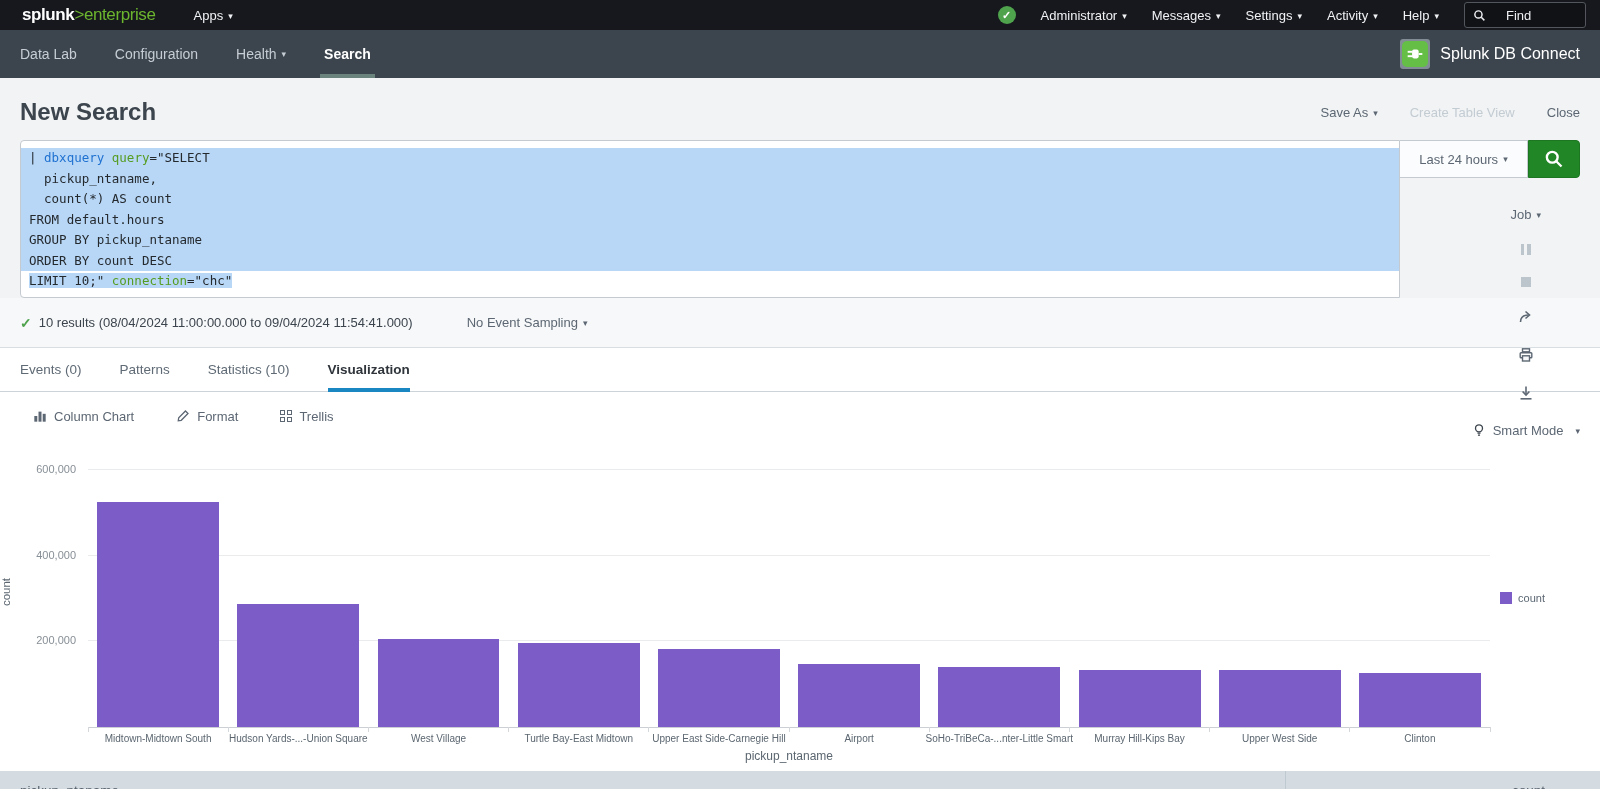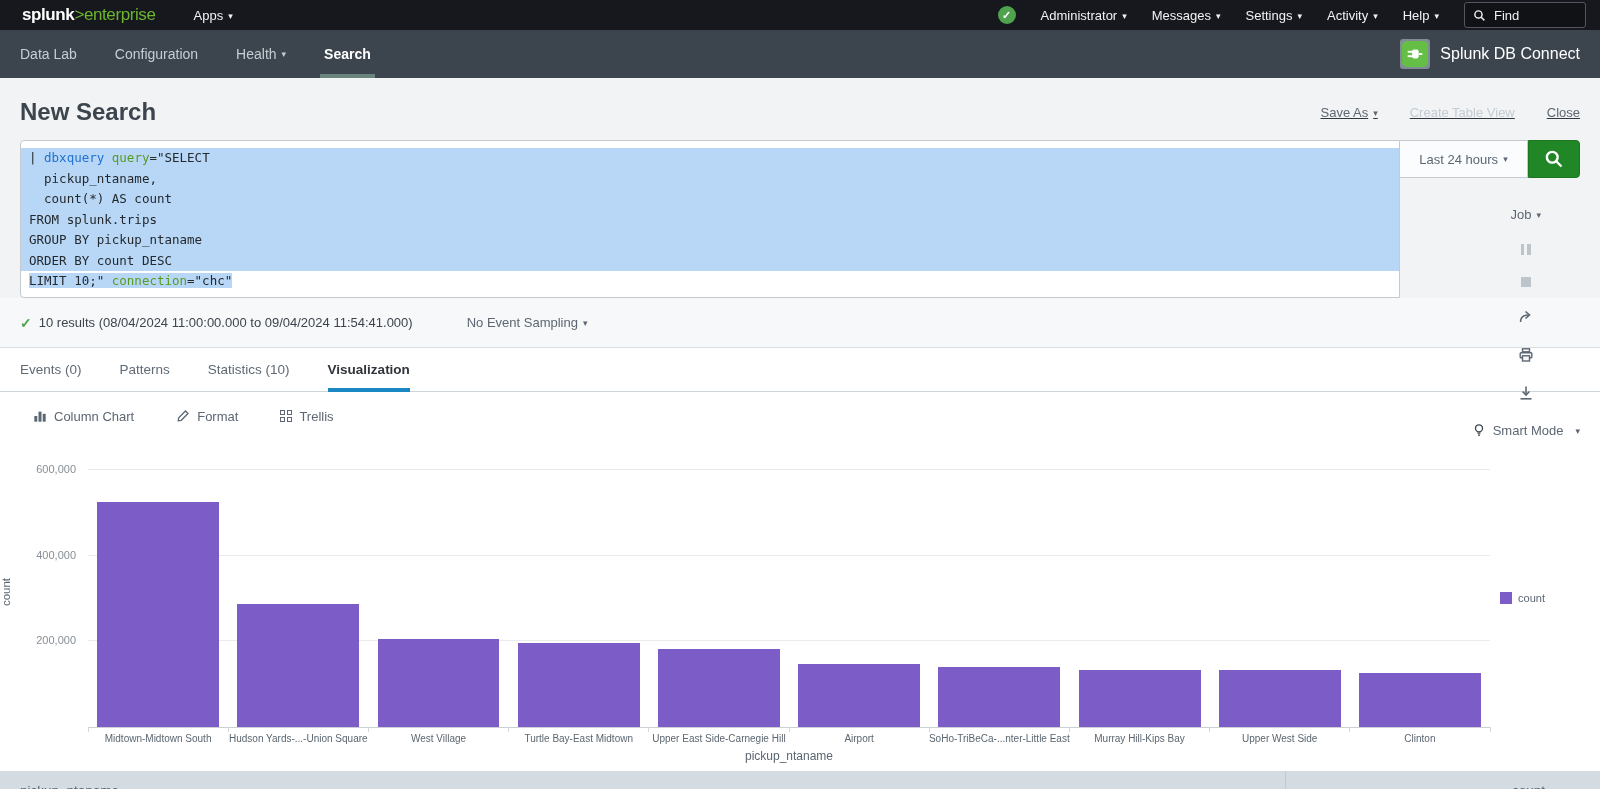--- a/index.html
+++ b/index.html
@@ -21,21 +21,21 @@
   .logo .suffix { color:#6cb52e; font-weight:normal; }
   .apps { margin-left:38px; cursor:pointer; }
   .topbar-right { margin-left:auto; display:flex; align-items:center; gap:25px; }
   .status-circle {
     width:18px; height:18px; border-radius:50%; background:#4fa34d;
     display:flex; align-items:center; justify-content:center;
     color:#fff; font-size:11px; font-weight:bold;
   }
   .top-menu { cursor:pointer; white-space:nowrap; }
   .find-box {
-    display:flex; align-items:center; gap:6px;
+    display:flex; align-items:center; gap:18px;
     width:122px; height:24px; background:#101216;
     border:1px solid #53575d; border-radius:3px; padding:12px 8px;
   }
   .find-box svg { flex:0 0 auto; }
   .find-box input {
     background:transparent; border:none; outline:none; width:100%;
     color:#f0f2f4; font-size:13px; font-family:"Liberation Sans", sans-serif;
   }
   .find-box input::placeholder { color:#eef0f2; opacity:1; }
 
@@ -63,21 +63,21 @@
     display:flex; align-items:center; justify-content:center;
   }
   .app-title { color:#fff; font-size:16px; white-space:nowrap; }
 
   
   .page-head {
     height:62px; background:#f1f3f4; display:flex; align-items:center;
     padding:6px 20px 0 20px;
   }
   .page-head h1 { margin:0; font-size:24px; font-weight:bold; color:#3c444d; }
-  .head-actions { margin-left:auto; display:flex; align-items:center; gap:32px; font-size:13px;text-decoration:underline; }
+  .head-actions { margin-left:auto; display:flex; align-items:center; gap:32px; font-size:13px; }
   .head-action { color:#5c6773; cursor:pointer; white-space:nowrap; }
   .head-action.disabled { color:#c3ccd3; cursor:default; }
 
   
   .search-row { height:158px; margin:0 20px; display:flex; align-items:flex-start; }
   .query-box {
     flex:1; height:158px; background:#fff; border:1px solid #c4cad0;
     border-radius:4px 0 0 4px; padding:7px 0; overflow:hidden;
     font-family:"DejaVu Sans Mono", monospace; font-size:12.5px; line-height:20.5px;
     color:#24292e; cursor:text;
@@ -248,21 +248,21 @@
     <div class="head-action disabled"><span>Create Table View</span></div>
     <div class="head-action"><span>Close</span></div>
   </div>
 </div>
 
 <div class="search-row">
   <div class="query-box">
       <div class="qline sel"><span class="tk-plain">| </span><span class="tk-cmd">dbxquery</span><span class="tk-plain"> </span><span class="tk-param">query</span><span class="tk-plain">="SELECT</span></div>
       <div class="qline sel"><span class="tk-plain">  pickup_ntaname,</span></div>
       <div class="qline sel"><span class="tk-plain">  count(*) AS count</span></div>
-      <div class="qline sel"><span class="tk-plain">FROM splunk.trips</span></div>
+      <div class="qline sel"><span class="tk-plain">FROM default.hours</span></div>
       <div class="qline sel"><span class="tk-plain">GROUP BY pickup_ntaname</span></div>
       <div class="qline sel"><span class="tk-plain">ORDER BY count DESC</span></div>
       <div class="qline"><span class="inline-sel"><span class="tk-plain">LIMIT 10;" </span><span class="tk-param">connection</span><span class="tk-plain">="chc"</span></span></div>
     </div>
   <div class="time-picker">
     <span>Last 24 hours</span>
       <span class="caret">▾</span>
   </div>
   <div class="search-btn">
     <svg width="20" height="20" viewBox="0 0 16 16">
@@ -386,21 +386,21 @@
         <div class="bar-slot">
           <div class="bar" style="height: 77.9567px; background: rgb(124, 92, 198);"></div>
           <div class="xtick">Upper East Side-Carnegie Hill</div>
         </div>
         <div class="bar-slot">
           <div class="bar" style="height: 62.965px; background: rgb(124, 92, 198);"></div>
           <div class="xtick">Airport</div>
         </div>
         <div class="bar-slot">
           <div class="bar" style="height: 59.9667px; background: rgb(124, 92, 198);"></div>
-          <div class="xtick">SoHo-TriBeCa-...nter-Little East</div>
+          <div class="xtick">SoHo-TriBeCa-...nter-Little Smart</div>
         </div>
         <div class="bar-slot">
           <div class="bar" style="height: 57.3967px; background: rgb(124, 92, 198);"></div>
           <div class="xtick">Murray Hill-Kips Bay</div>
         </div>
         <div class="bar-slot">
           <div class="bar" style="height: 56.9683px; background: rgb(124, 92, 198);"></div>
           <div class="xtick">Upper West Side</div>
         </div>
         <div class="bar-slot">

